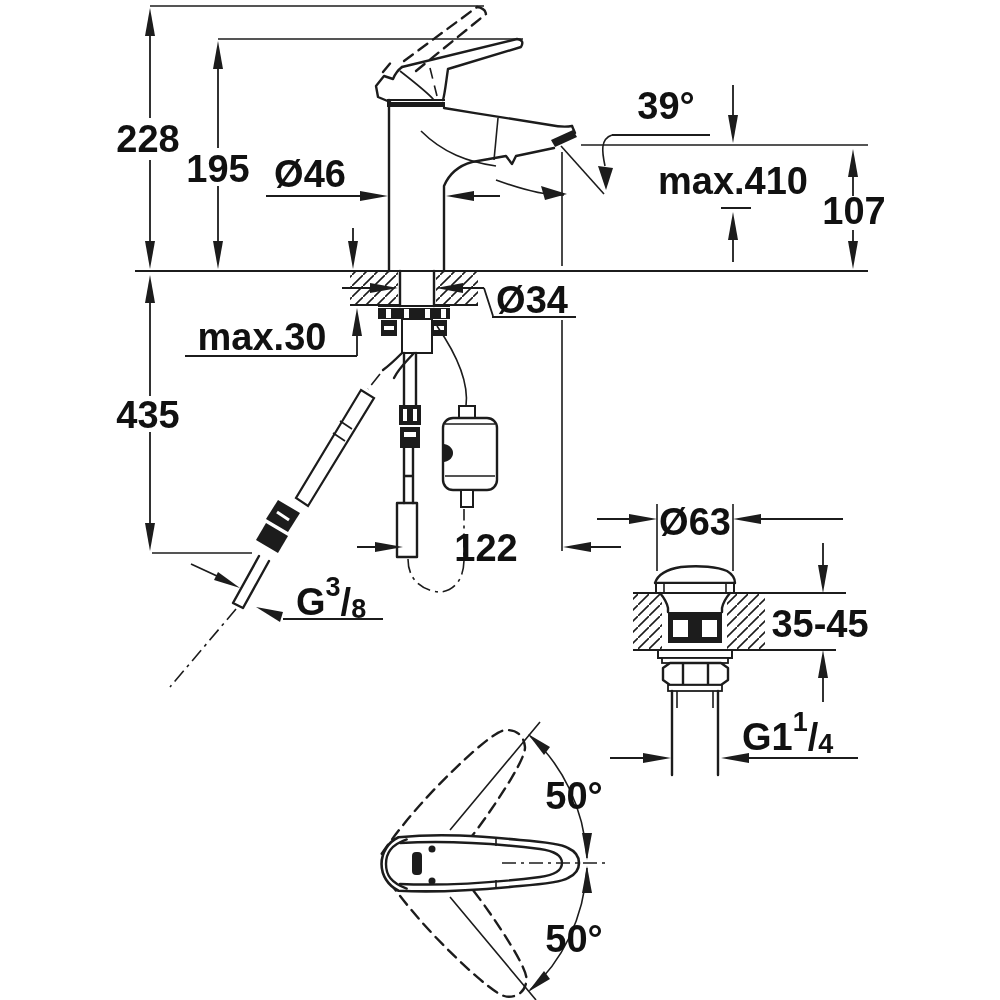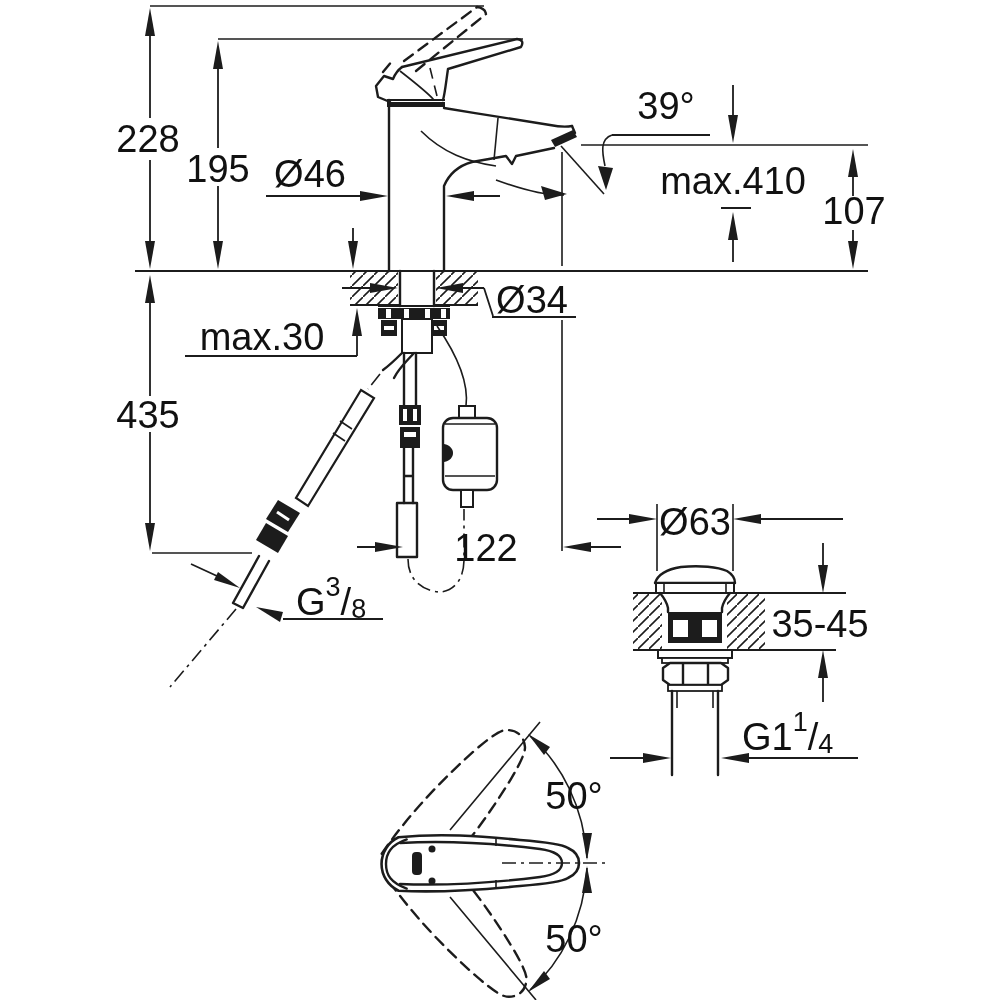--- a/index.html
+++ b/index.html
@@ -1,16 +1,16 @@
 <!DOCTYPE html>
 <html><head>
 <meta charset="utf-8">
 <style>
   html,body{margin:0;padding:0;background:#fff;}
-  #stage{position:relative;width:1000px;height:1000px;background:#ffffff;overflow:hidden;}
+  #stage{position:relative;width:1000px;height:1000px;background:#ffffff;overflow:hidden;font-weight:bold;}
   svg{position:absolute;left:0;top:0;}
   .s2{stroke:#1c1c1c;stroke-width:2.4;fill:none;stroke-linecap:round;stroke-linejoin:round;}
   .s1{stroke:#1c1c1c;stroke-width:1.8;fill:none;stroke-linecap:butt;}
   .thin{stroke:#1c1c1c;stroke-width:1.6;fill:none;}
   .dash{stroke-dasharray:11 7;}
   .cl{stroke:#1c1c1c;stroke-width:1.6;fill:none;stroke-dasharray:14 5 3 5;}
   .fb{fill:#1c1c1c;stroke:none;}
   .fw{fill:#ffffff;}
   .wslit{stroke:#ffffff;stroke-width:3;fill:none;}
   text{font-family:"Liberation Sans","DejaVu Sans",sans-serif;font-size:38px;fill:#111;}

